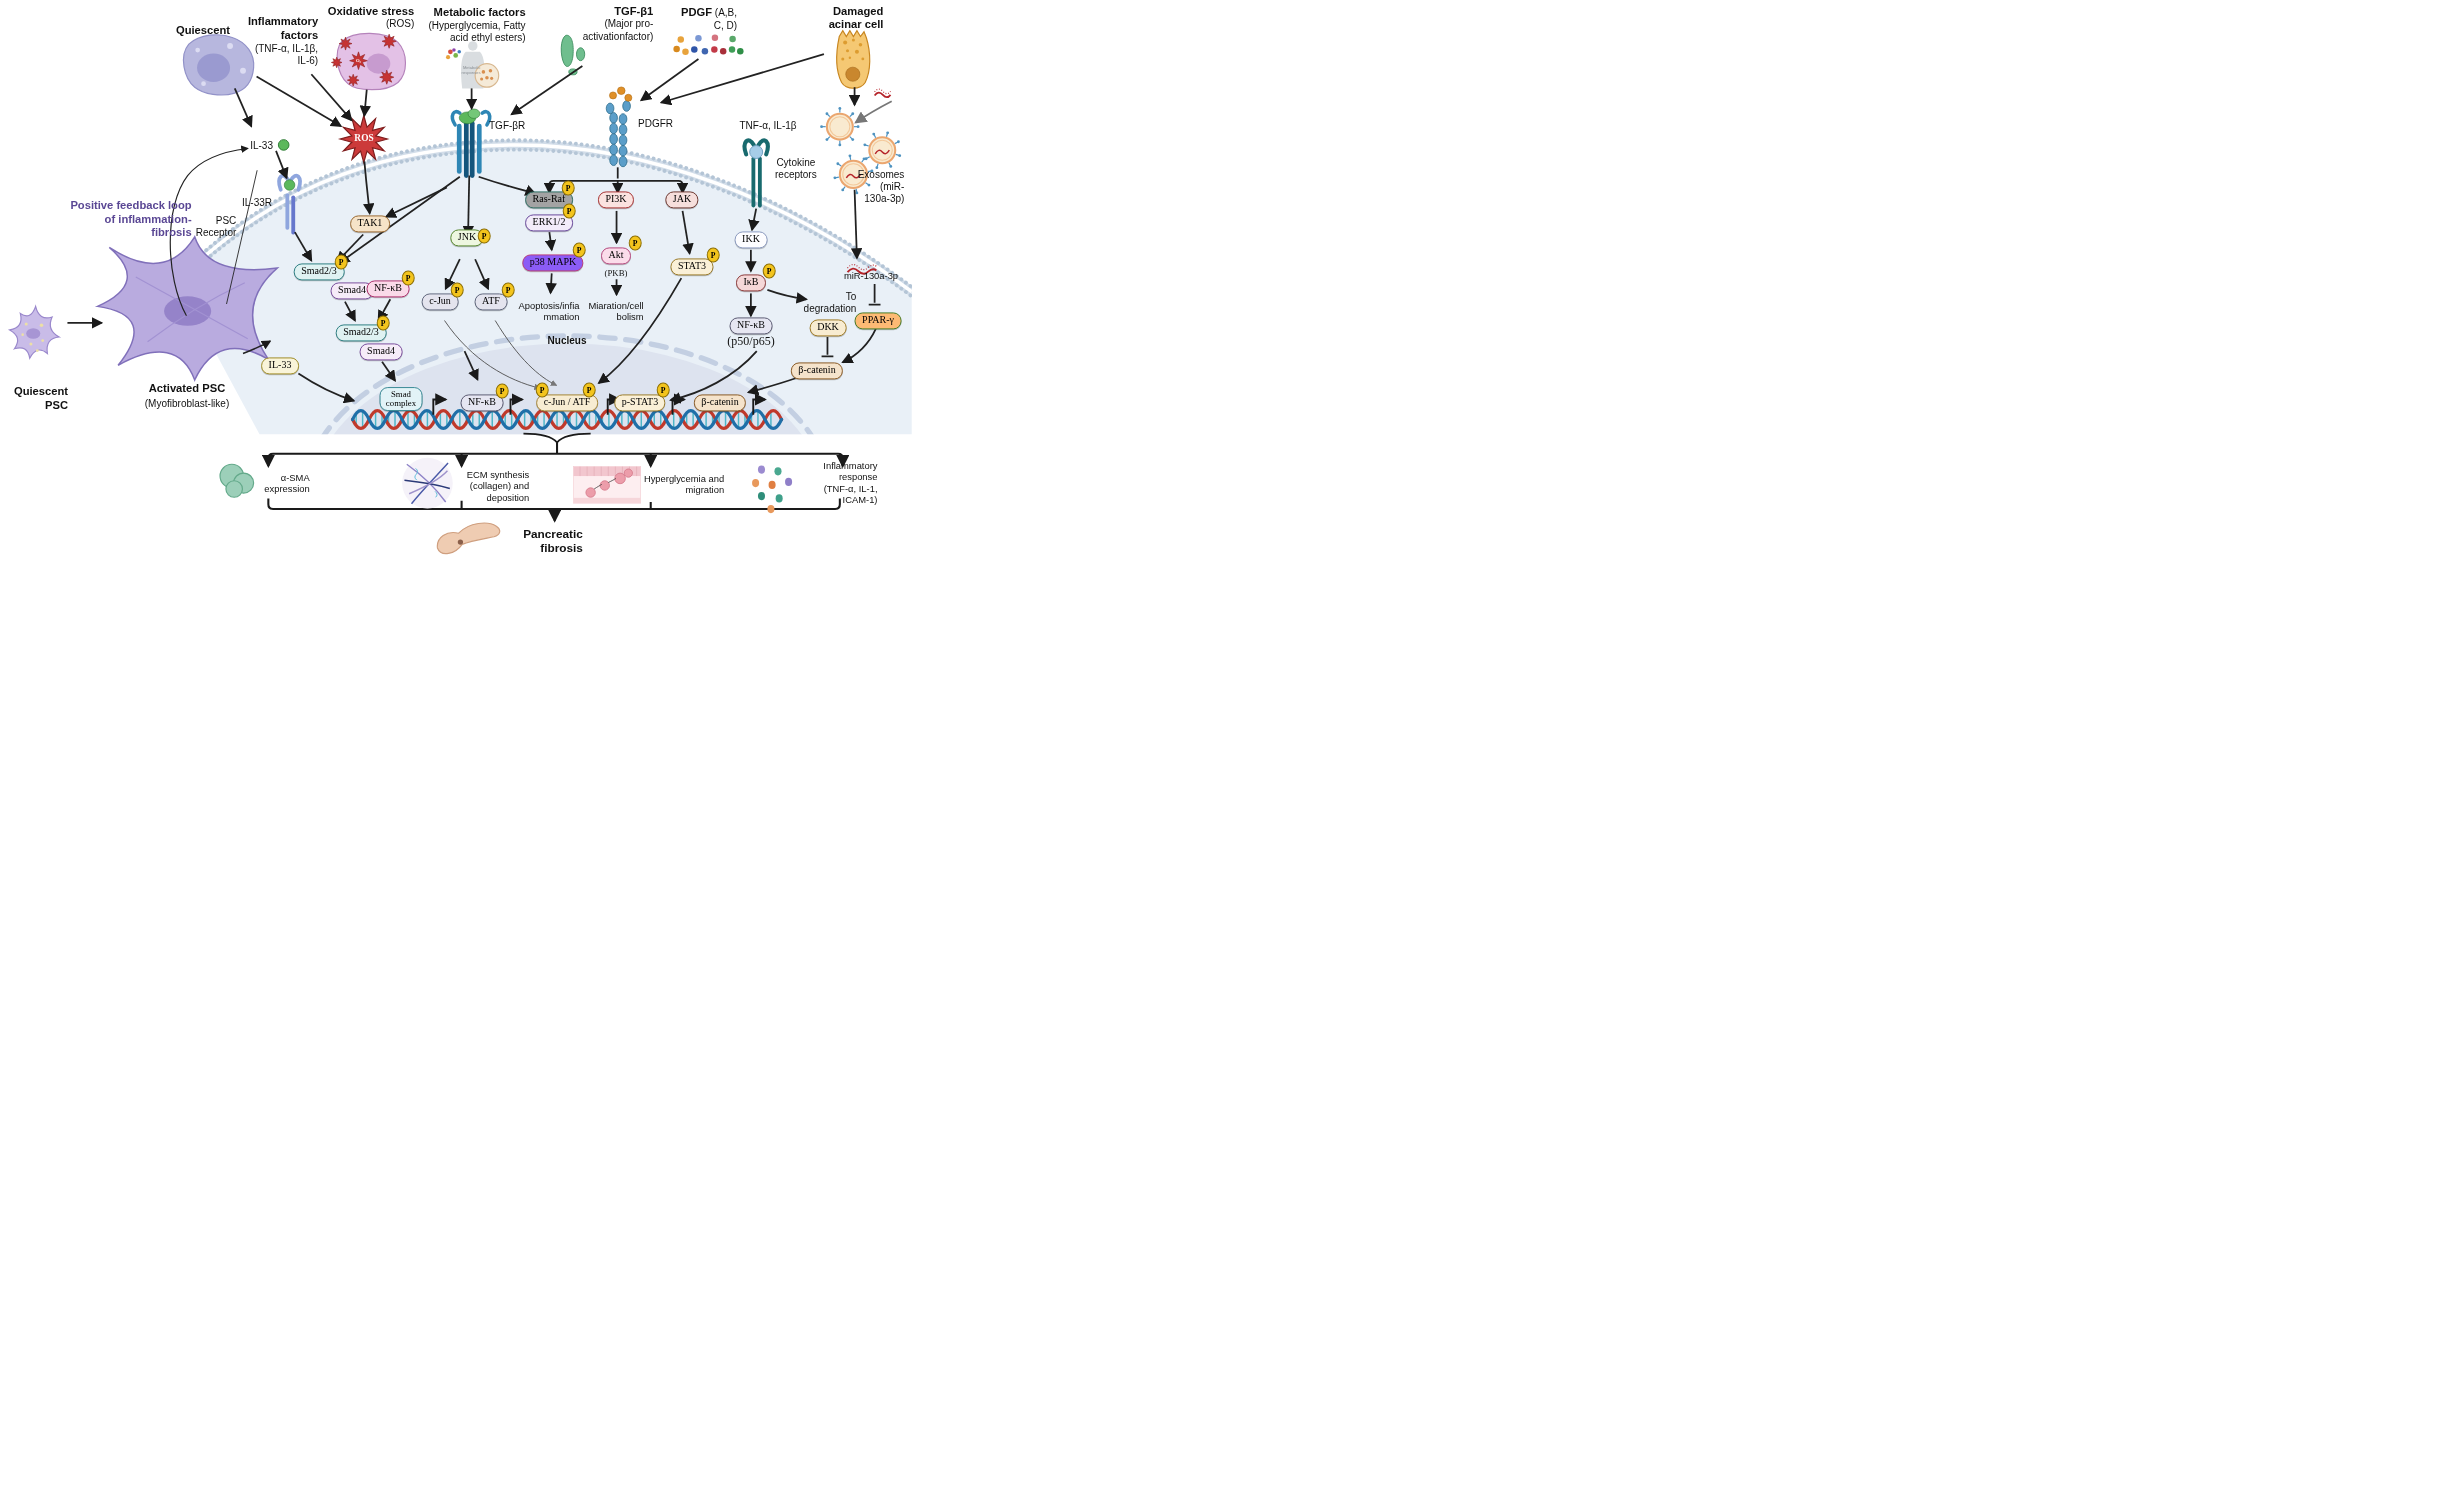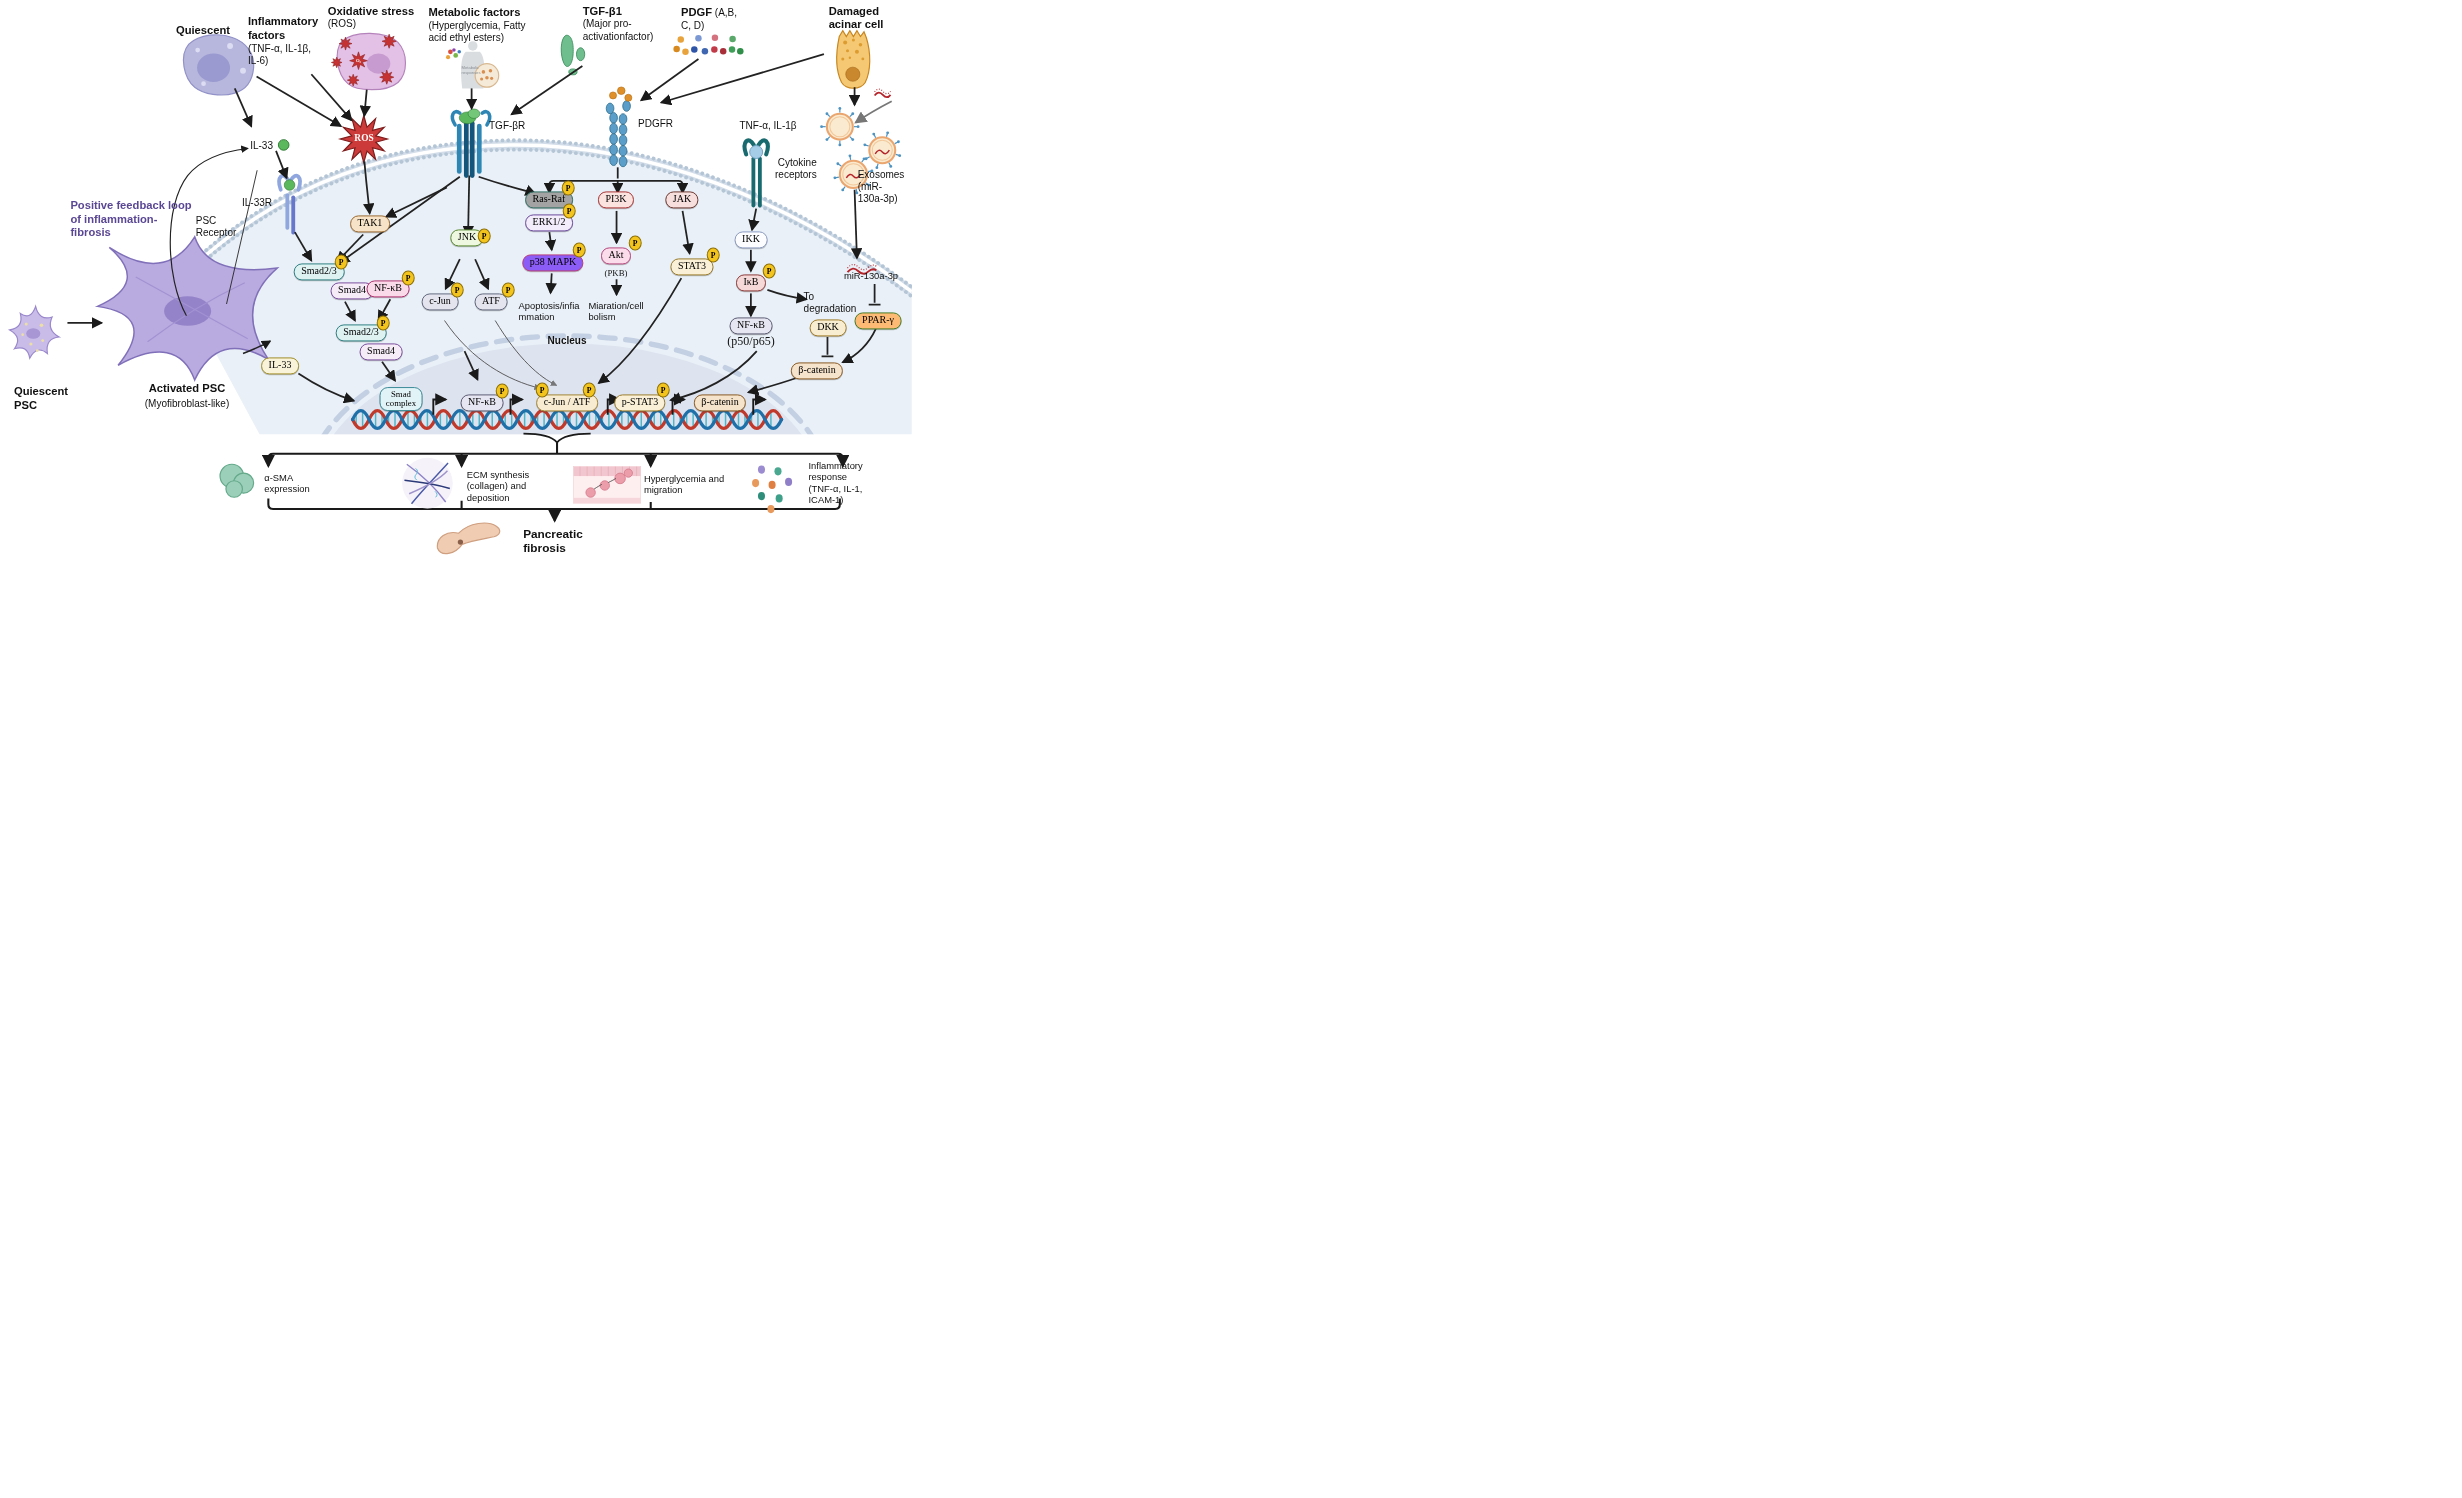--- a/index.html
+++ b/index.html
@@ -1,23 +1,23 @@
 <!DOCTYPE html>
 <html style="font-size:9.4px"><head>
 <meta charset="utf-8">
 <style>
   html,body{margin:0;padding:0;background:#fff}
   #canvas{position:relative;width:912px;height:555px;background:#fff;
     font-family:"Liberation Sans",sans-serif;overflow:hidden}
   #bg{position:absolute;left:0;top:0;z-index:1}
   .lbl{position:absolute;transform:translate(-50%,-50%);font-size:10px;color:#111;
-    text-align:left;line-height:1.22;white-space:nowrap;z-index:4}
+    text-align:right;line-height:1.22;white-space:nowrap;z-index:4}
   .pre{white-space:pre-line}
   .b{font-weight:bold;font-size:11.2px}
-  .left{transform:translate(0,-50%);text-align:right}
+  .left{transform:translate(0,-50%);text-align:center}
   .right{transform:translate(-100%,-50%);text-align:right}
   .topa{transform:translate(-50%,0)}
   .purple{color:#5a4794}
   .small{font-size:9.4px}
   .tiny{font-size:4.1px;color:#8a8f94;line-height:1.1}
   .serif{font-family:"Liberation Serif",serif}
   .white{color:#fff}
   .pill{position:absolute;transform:translate(-50%,-50%);font-family:"Liberation Serif",serif;
     font-size:10px;line-height:1.04;padding:2.4px 6.5px;border-radius:8.2px;border:1.5px solid #555;
     text-align:center;white-space:nowrap;color:#000;z-index:3;

